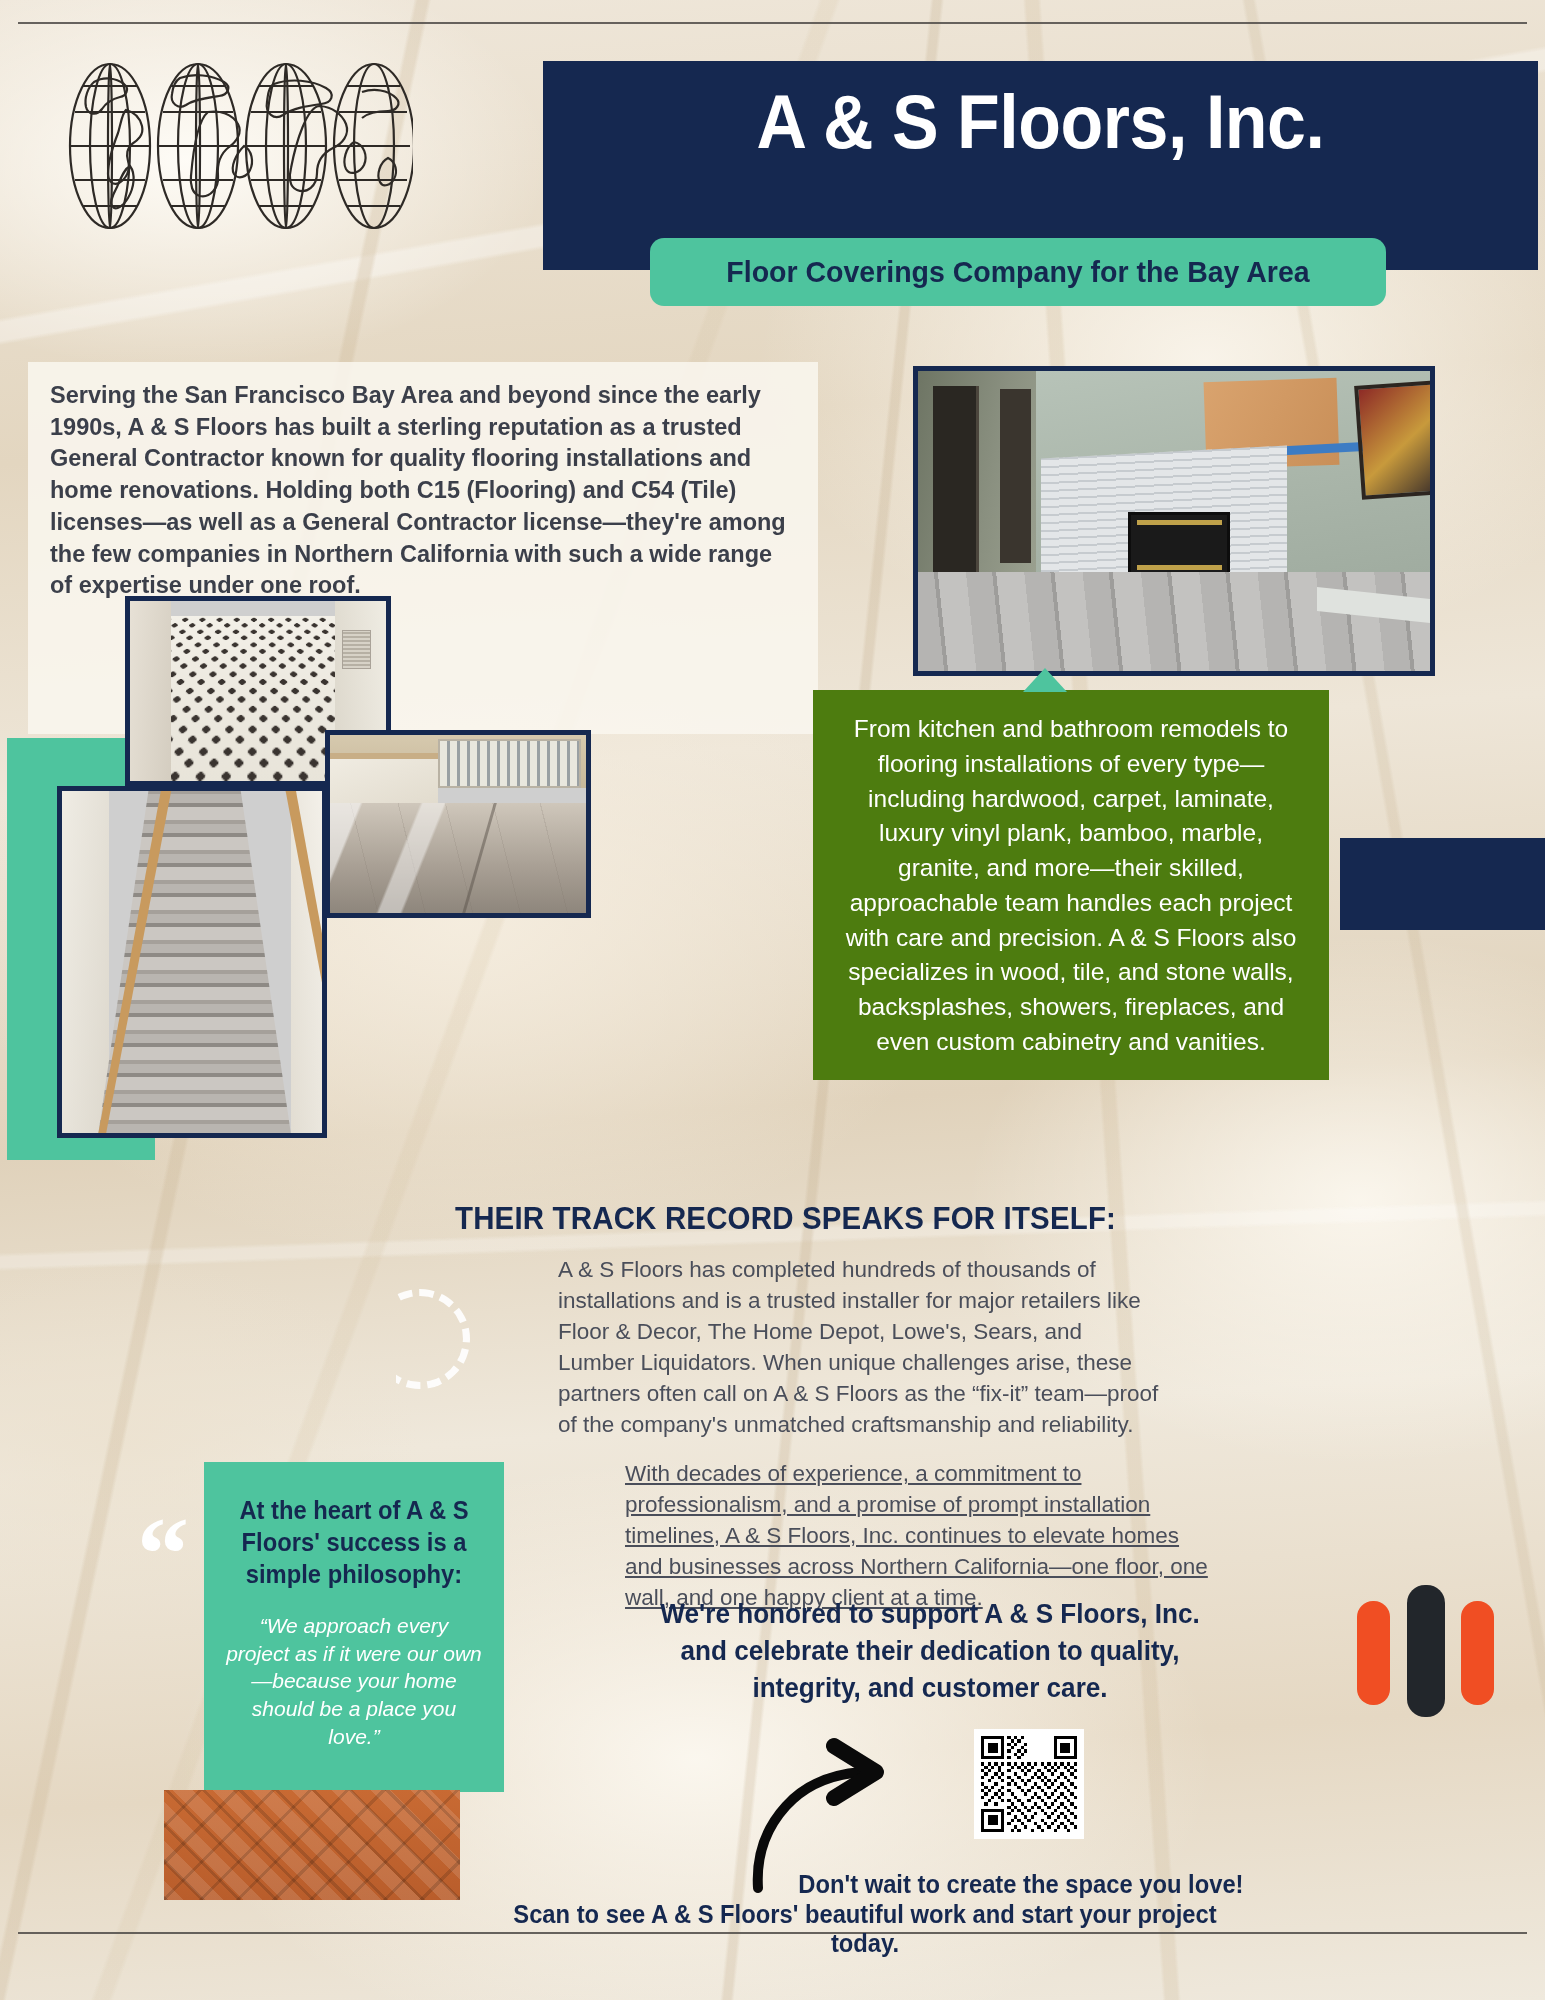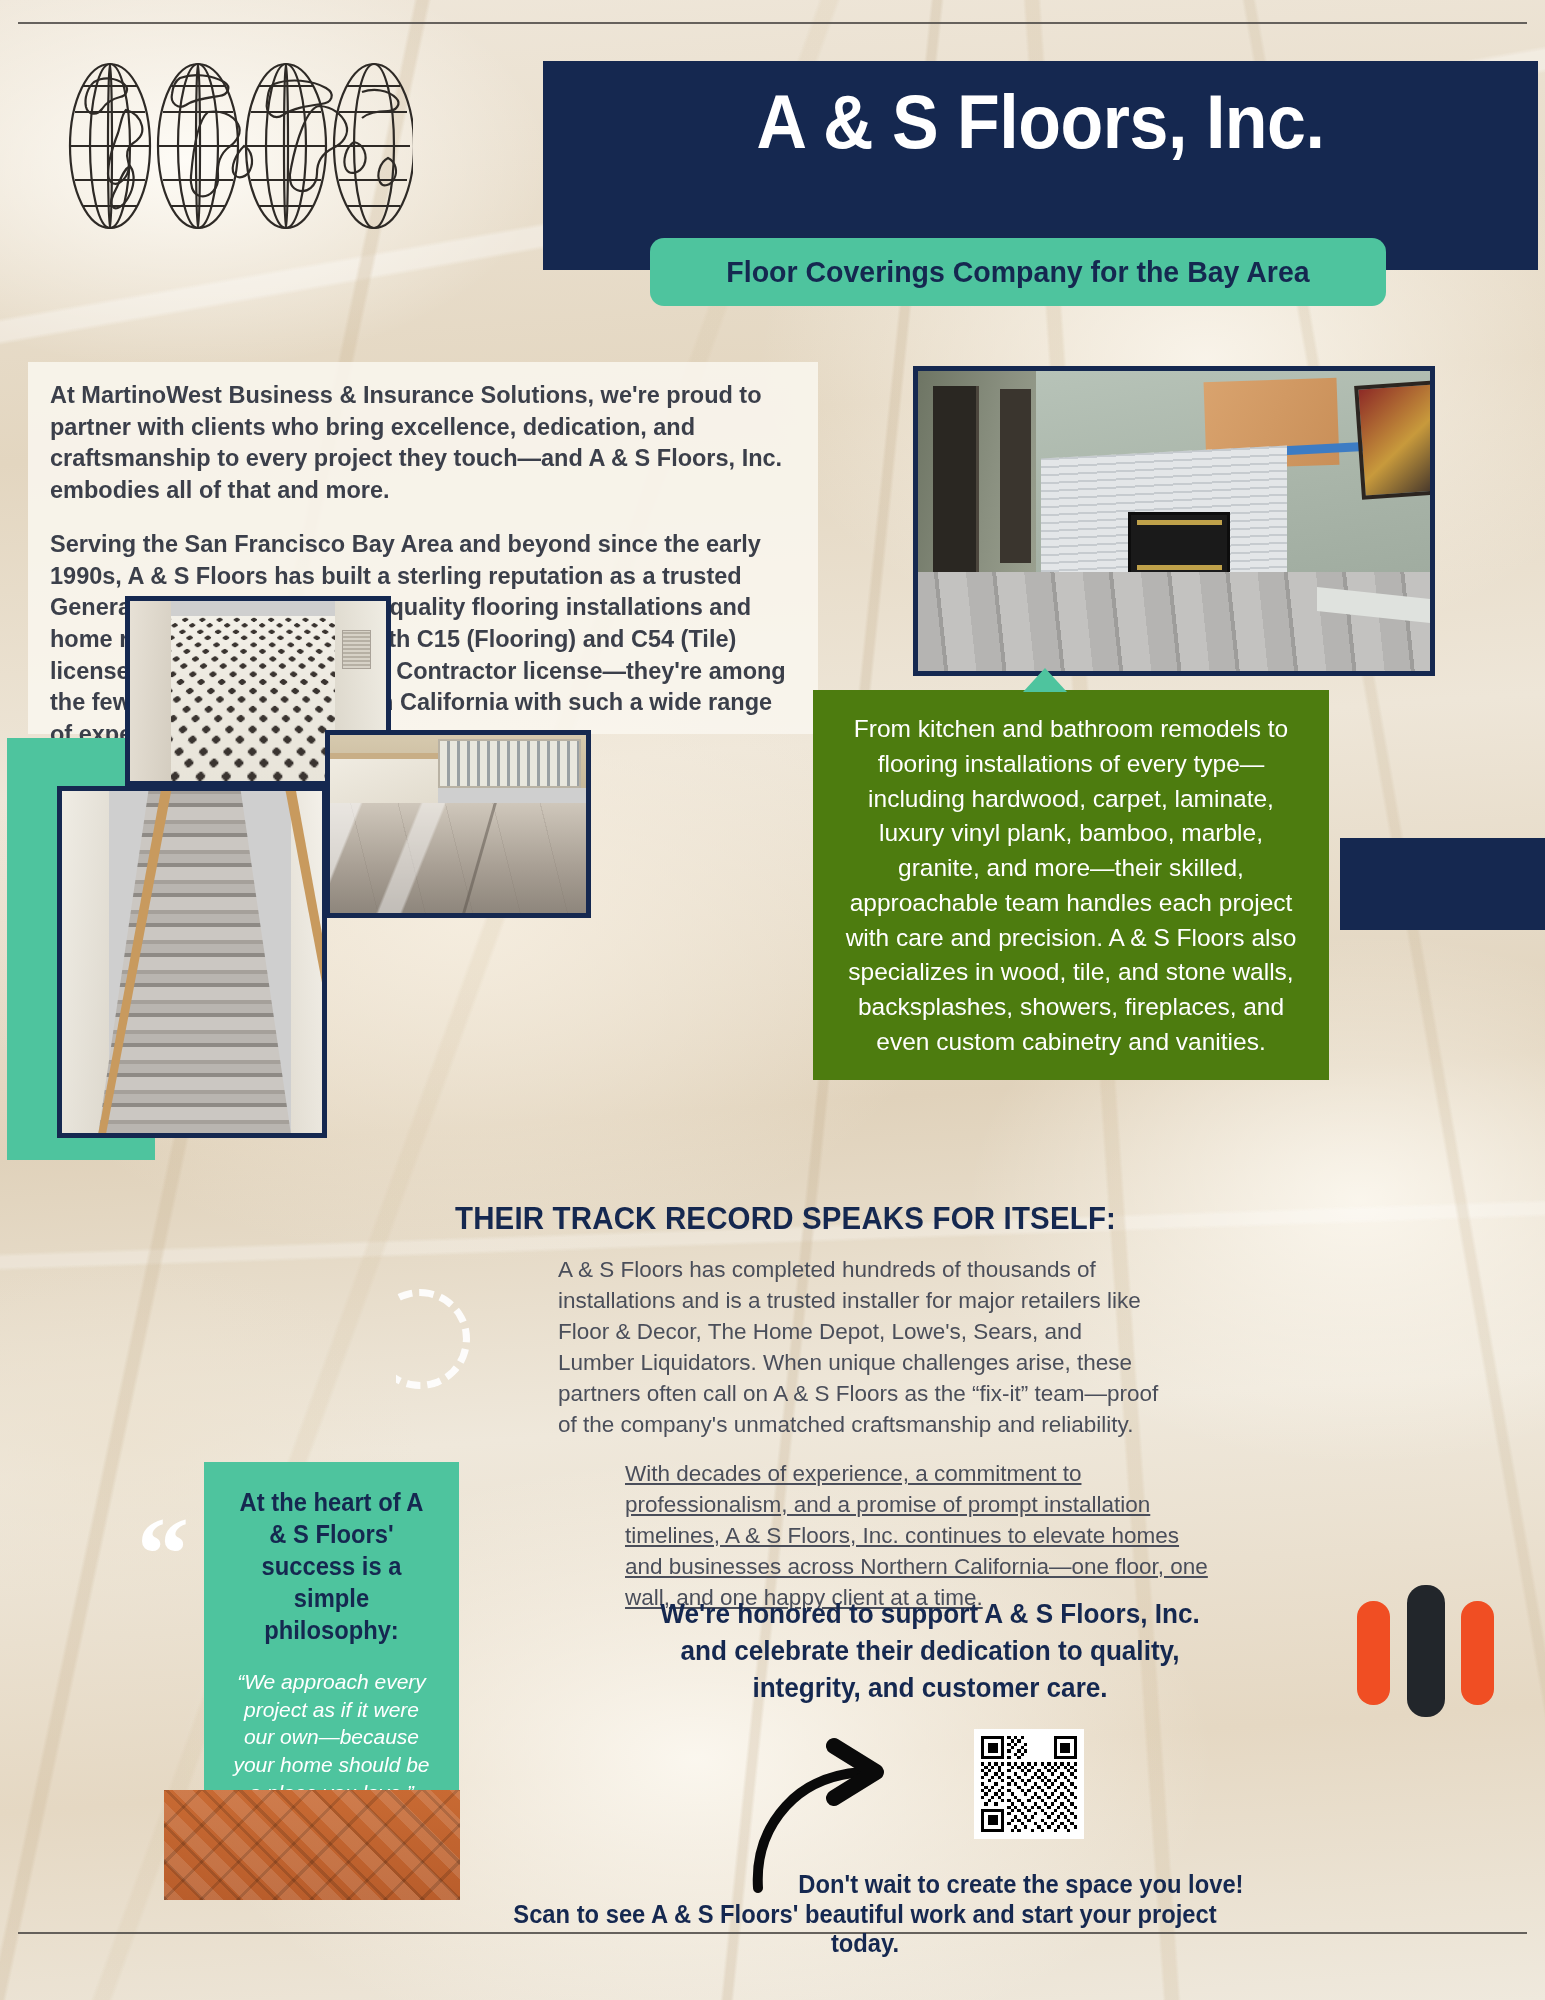--- a/index.html
+++ b/index.html
@@ -290,23 +290,23 @@
     width: 605px;
     color: #4a4e5a;
     font-size: 22.5px;
     line-height: 1.38;
   }
 
   
   .quote-box {
     position: absolute;
     left: 204px; top: 1462px;
-    width: 255px; height: 330px;
+    width: 300px; height: 330px;
     background: #4ec49e;
-    padding: 24px 22px 18px;
+    padding: 32px 22px 18px;
   }
   .quote-mark {
     position: absolute;
     left: 137px; top: 1502px;
     color: #ffffff;
     font-family: "Liberation Serif", serif;
     font-size: 104px;
     line-height: 1;
     font-weight: bold;
   }
@@ -443,21 +443,20 @@
 </div>
 
 <div class="header-bar"></div>
 <div class="header-title">A &amp; S Floors, Inc.</div>
 
 <div class="subtitle-pill">
   <span>Floor Coverings Company for the Bay Area</span>
 </div>
 
 <div class="intro-card">
-  <p>At MartinoWest Business &amp; Insurance Solutions, we're proud to partner with clients who bring excellence, dedication, and craftsmanship to every project they touch—and A &amp; S Floors, Inc. embodies all of that and more.</p>
   <p>Serving the San Francisco Bay Area and beyond since the early 1990s, A &amp; S Floors has built a sterling reputation as a trusted General Contractor known for quality flooring installations and home renovations. Holding both C15 (Flooring) and C54 (Tile) licenses—as well as a General Contractor license—they're among the few companies in Northern California with such a wide range of expertise under one roof.</p>
 </div>
 
 <div class="photo photo-fireplace">
   <div class="fp-wall-right"></div>
   <div class="fp-wall-left"></div>
   <div class="fp-door"></div>
   <div class="fp-door2"></div>
   <div class="fp-box"></div>
   <div class="fp-box-tape"></div>

